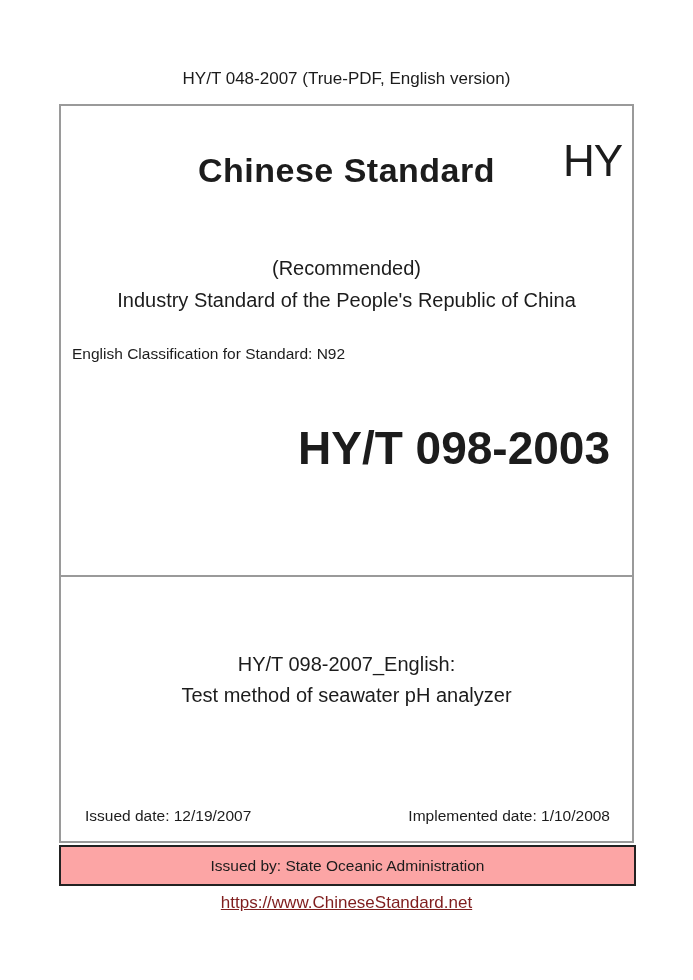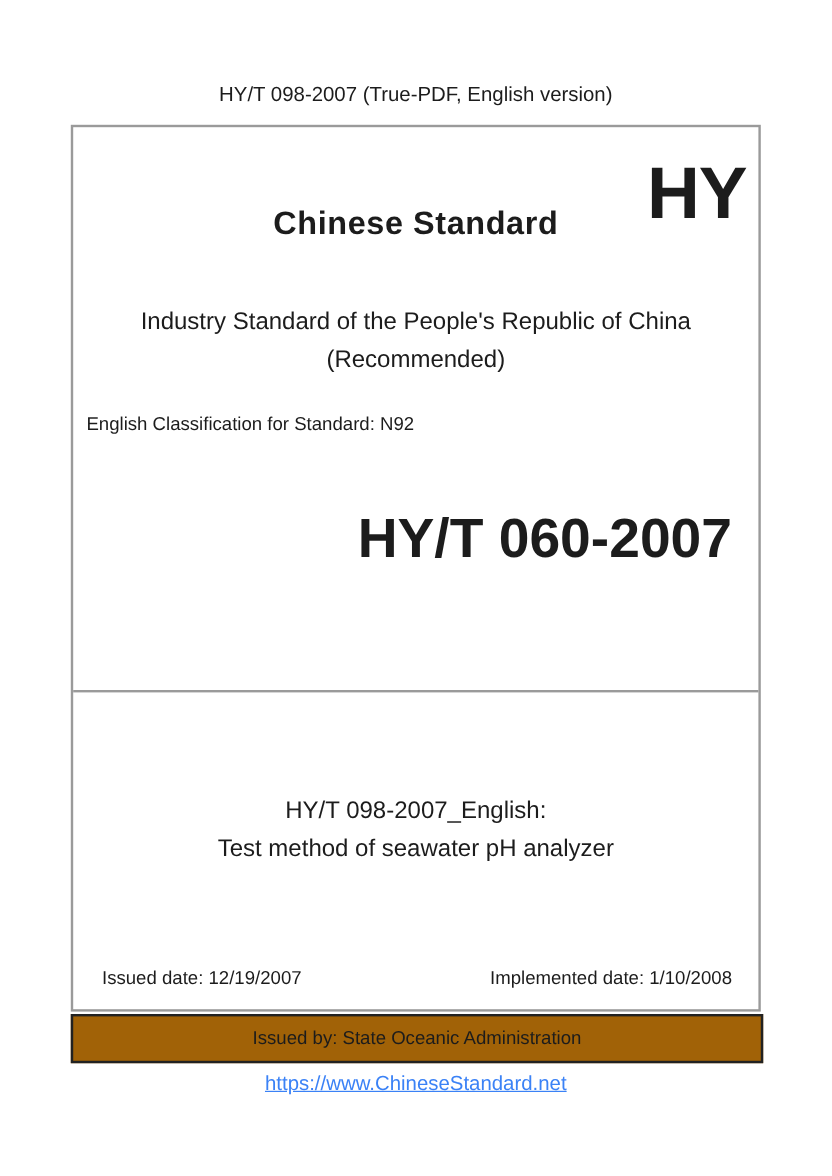--- a/index.html
+++ b/index.html
@@ -34,32 +34,31 @@
       border: 2px solid #9a9a9a;
       box-sizing: border-box;
       background: #ffffff;
     }
     .brand-title {
       position: absolute;
       top: 47px;
       left: 0;
       width: 100%;
       text-align: center;
-      font-size: 27px;
+      font-size: 34px;
       font-weight: bold;
       line-height: 34px;
       letter-spacing: 0.5px;
-      margin-top: 16px;
     }
     .brand-code {
       position: absolute;
       top: 26px;
       right: 10px;
-      font-size: 61px;
-      font-weight: bold;
+      font-size: 44px;
+      font-weight: normal;
       line-height: 58px;
       letter-spacing: -1px;
     }
     .standard-type {
       position: absolute;
       top: 146px;
       left: 0;
       width: 100%;
       text-align: center;
       font-size: 20px;
@@ -89,21 +88,20 @@
       background: #9a9a9a;
     }
     .doc-title {
       position: absolute;
       top: 543px;
       left: 0;
       width: 100%;
       text-align: center;
       font-size: 20px;
       line-height: 31px;
-      margin-top: 12px;
     }
     .dates-row {
       position: absolute;
       top: 700px;
       left: 24px;
       right: 22px;
       display: flex;
       justify-content: space-between;
       font-size: 15.5px;
       line-height: 20px;
@@ -113,58 +111,58 @@
       top: 845px;
       left: 59px;
       width: 577px;
       height: 41px;
       border: 2px solid #222222;
       box-sizing: border-box;
       display: flex;
       align-items: center;
       justify-content: center;
       font-size: 15.5px;
-      background: #a16207;
+      background: #fca5a5;
     }
     .footer {
       position: absolute;
       top: 892px;
       left: 0;
       width: 100%;
       text-align: center;
     }
     .footer-link {
-      color: #3b82f6;
+      color: #7f1d1d;
       text-decoration: underline;
       font-size: 17px;
       line-height: 22px;
       cursor: pointer;
     }
   </style>
 </head>
 <body>
 
 <div class="page">
 
-  <div class="page-header">HY/T 098-2007 (True-PDF, English version)</div>
+  <div class="page-header">HY/T 048-2007 (True-PDF, English version)</div>
 
   <div class="cover-box">
 
     <div class="brand-title">Chinese Standard</div>
 
     <div class="brand-code">HY</div>
 
     <div class="standard-type">
+      <div>(Recommended)</div>
       <div>Industry Standard of the People's Republic of China</div>
-      <div>(Recommended)</div>
     </div>
 
     <div class="classification">English Classification for Standard: N92</div>
 
-    <div class="standard-code">HY/T 060-2007</div>
+    <div class="standard-code">HY/T 098-2003</div>
 
     <div class="divider"></div>
 
     <div class="doc-title">
       <div>HY/T 098-2007_English:</div>
       <div>Test method of seawater pH analyzer</div>
     </div>
 
     <div class="dates-row">
       <span>Issued date: 12/19/2007</span>

